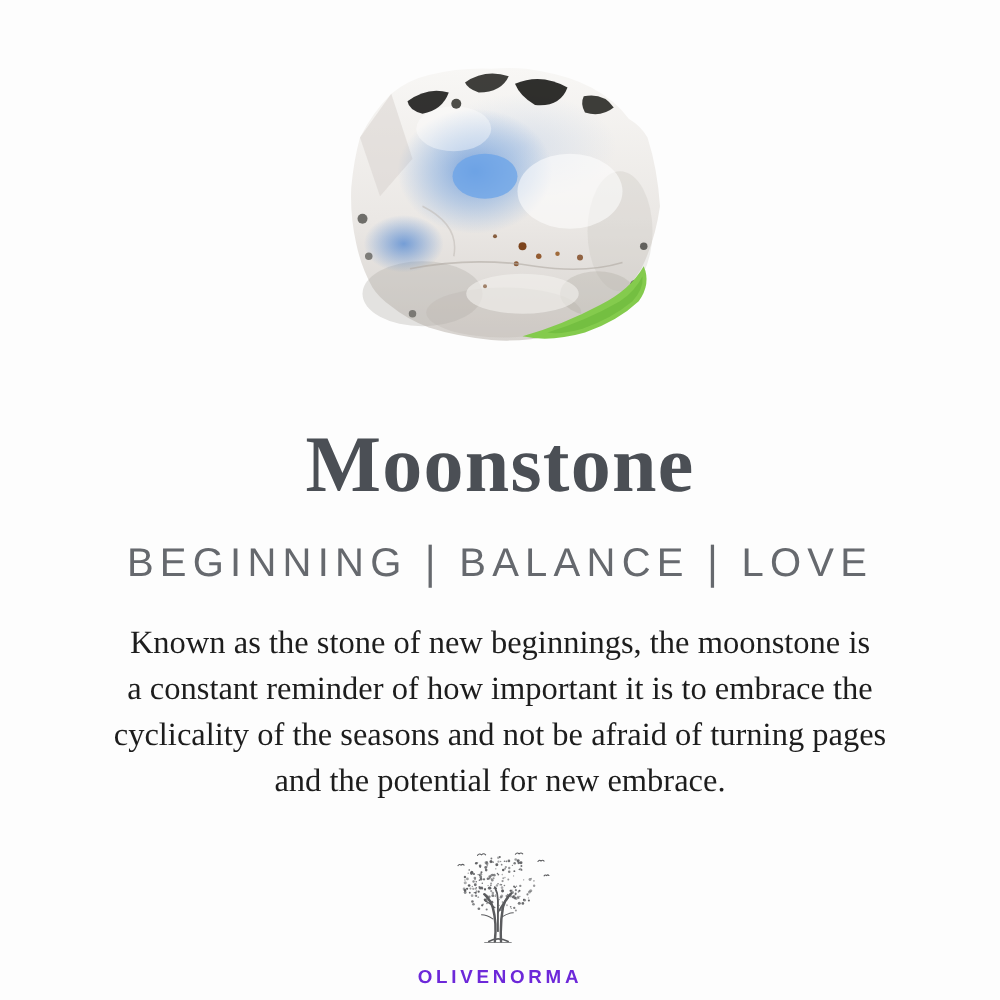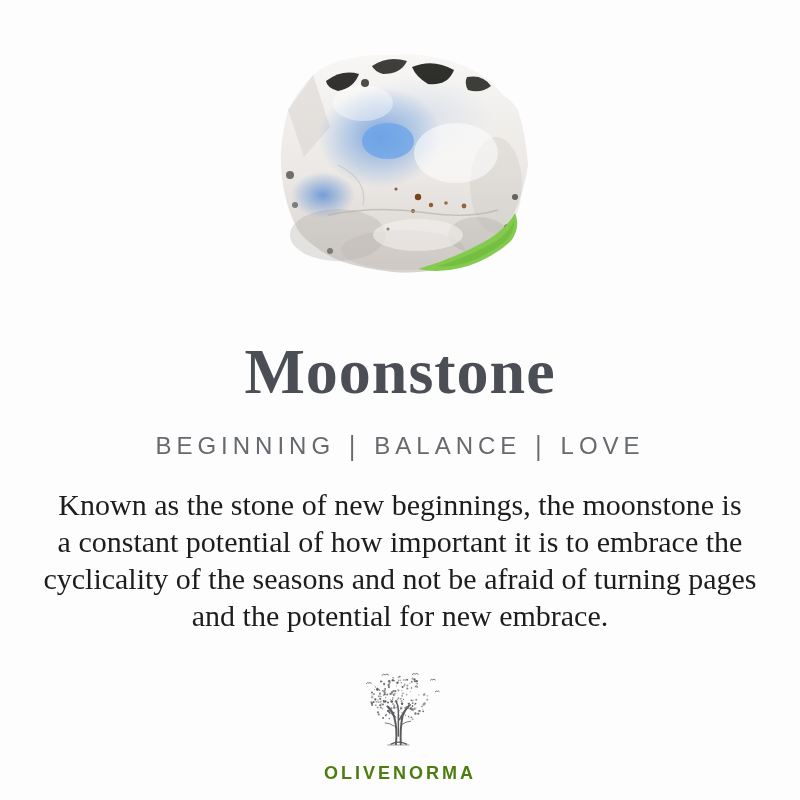--- a/index.html
+++ b/index.html
@@ -28,56 +28,56 @@
     font-size: 64px;
     line-height: 1;
     letter-spacing: 1px;
     color: #4b4f55;
     text-align: center;
   }
   .keywords {
     margin-top: 28px;
     font-family: "Liberation Sans", sans-serif;
     font-weight: 300;
-    font-size: 24px;
+    font-size: 32px;
     letter-spacing: 5px;
     color: #66696e;
     text-align: center;
     white-space: nowrap;
   }
   .keywords .sep {
     display: inline-block;
     padding: 0 14px;
     font-weight: 300;
     transform: scaleY(1.15);
     color: #66696e;
   }
   .description {
     margin-top: 26px;
     font-family: "Liberation Serif", serif;
-    font-size: 30px;
+    font-size: 26px;
     line-height: 37px;
     color: #1d1d1d;
     text-align: center;
   }
   .description .line { white-space: nowrap; }
   .brand-block {
     margin-top: 38px;
     display: flex;
     flex-direction: column;
     align-items: center;
   }
   .brand-logo svg { width: 100px; height: 82px; }
   .brand-name {
     margin-top: 5px;
     font-family: "Liberation Sans", sans-serif;
     font-weight: 700;
-    font-size: 18px;
+    font-size: 15px;
     letter-spacing: 3px;
-    color: #4d7c0f;
+    color: #6d28d9;
   }
 </style>
 </head>
 <body>
 
 <div class="stone-wrap">
   <svg viewBox="0 0 265 235" aria-hidden="true">
     <defs>
       <linearGradient id="rockBody" x1="0" y1="0" x2="0" y2="1">
         <stop offset="0" stop-color="#f8f7f5"></stop>
@@ -147,21 +147,21 @@
 </div>
 
 <h1 class="page-title">Moonstone</h1>
 
 <div class="keywords">
   <span>BEGINNING</span><span class="sep">|</span><span>BALANCE</span><span class="sep">|</span><span>LOVE</span>
 </div>
 
 <div class="description">
   <div class="line">Known as the stone of new beginnings, the moonstone is</div>
-  <div class="line">a constant potential of how important it is to embrace the</div>
+  <div class="line">a constant reminder of how important it is to embrace the</div>
   <div class="line">cyclicality of the seasons and not be afraid of turning pages</div>
   <div class="line">and the potential for new embrace.</div>
 </div>
 
 <div class="brand-block">
   <div class="brand-logo">
     <svg viewBox="0 0 110 100" aria-hidden="true">
 
       <g fill="none" stroke="#5a5b5e" stroke-width="1" stroke-linecap="round">
         <path d="M33,4 q2,-2.5 4,-0.5 q2,-2 4,0"></path>

